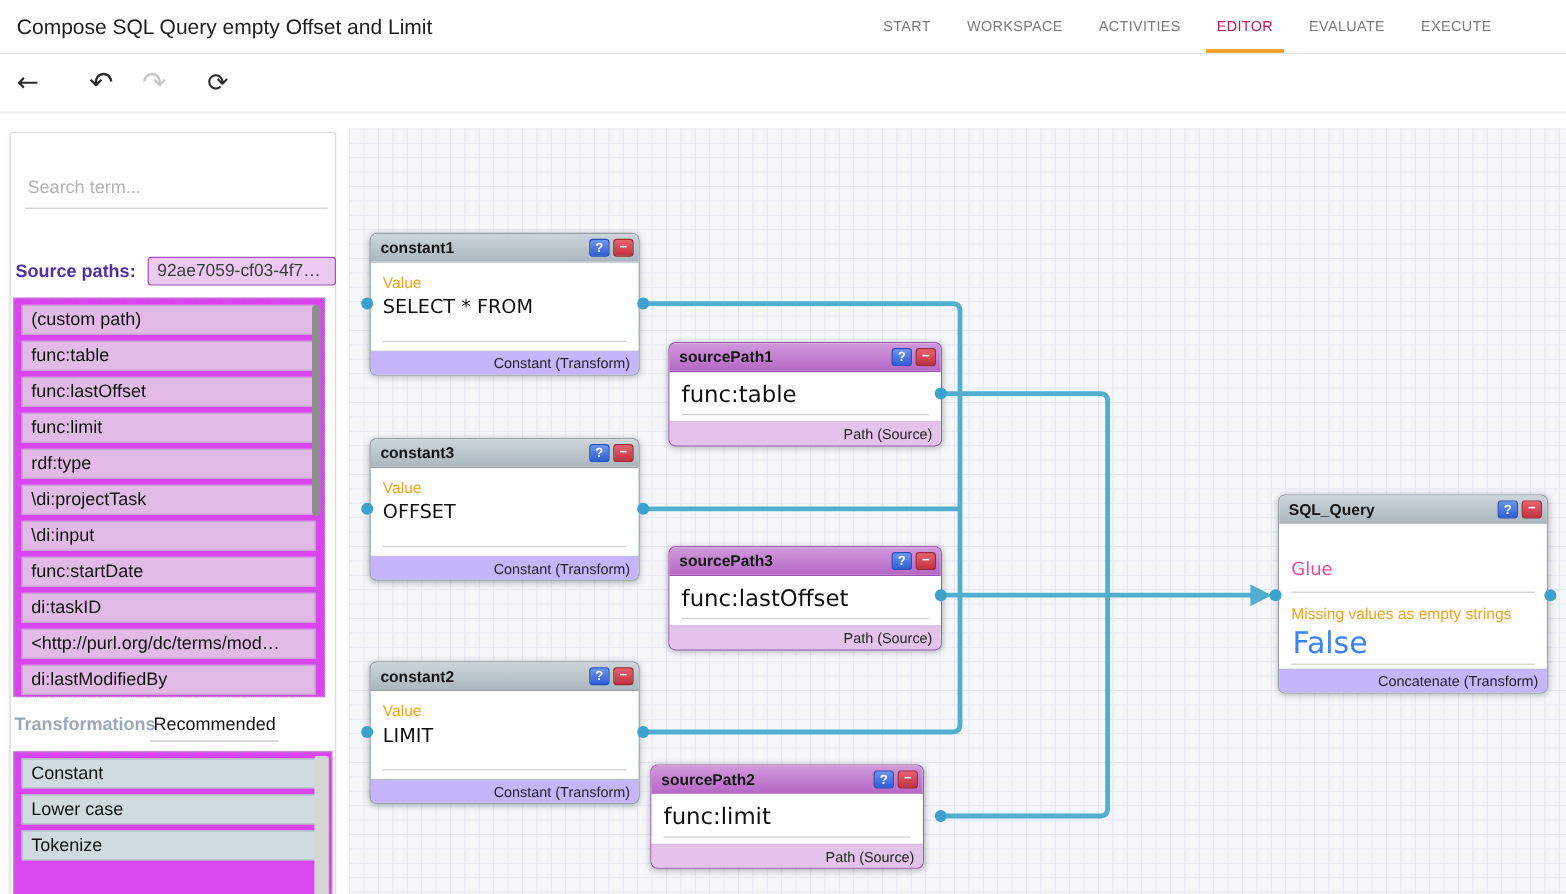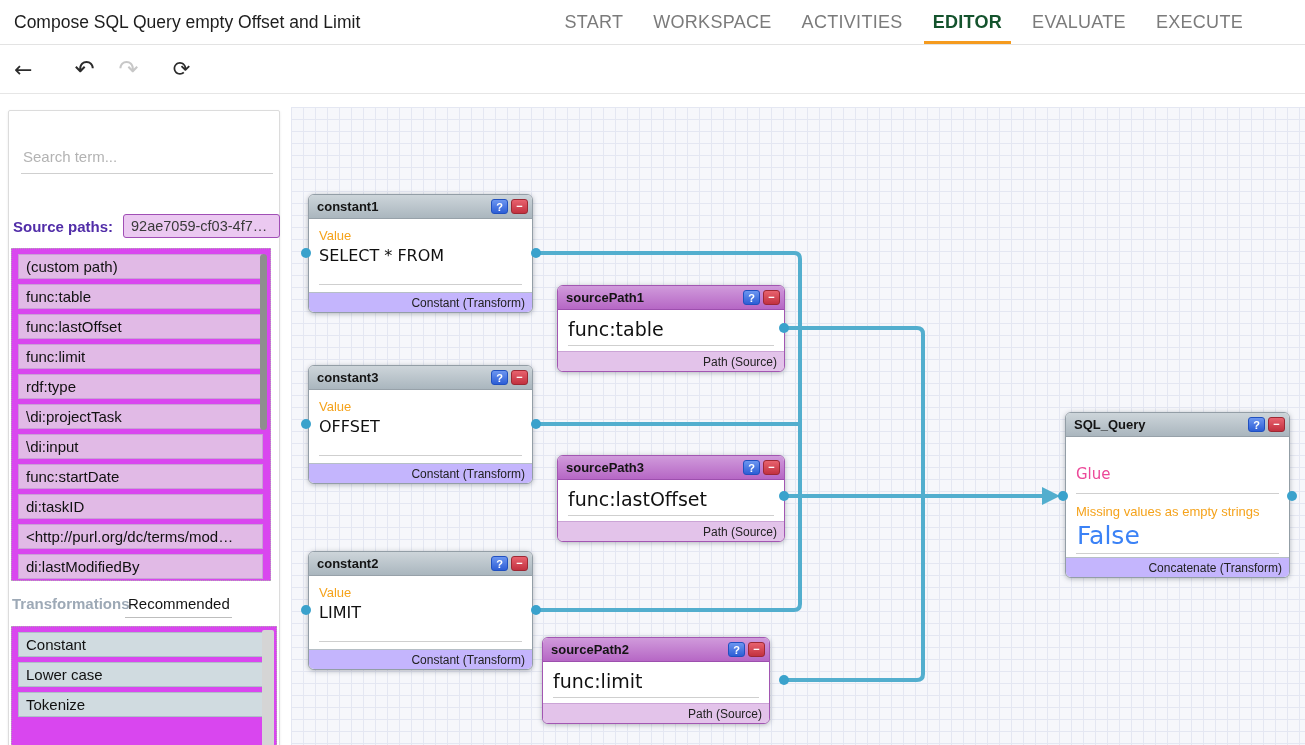--- a/index.html
+++ b/index.html
@@ -2,23 +2,23 @@
 <html><head>
 <meta charset="utf-8">
 <style>
   html,body{margin:0;padding:0;overflow:hidden;}
   body{width:1305px;height:745px;background:#fff;font-family:"Liberation Sans",sans-serif;position:relative;}
 
   
   #app-header{position:absolute;left:0;top:0;width:1305px;height:44px;background:#fff;border-bottom:1px solid #e3e3e3;}
   #page-title{position:absolute;left:14px;top:0;height:44px;line-height:44px;font-size:17.5px;color:#1d1d1d;}
   #main-nav{position:absolute;right:62px;top:0;height:44px;display:flex;gap:30px;align-items:center;}
-  .tab{position:relative;color:#7b7b7b;font-size:18px;font-weight:500;letter-spacing:.3px;height:44px;display:flex;align-items:center;cursor:pointer;}
+  .tab{position:relative;color:#7b7b7b;font-size:12px;font-weight:500;letter-spacing:.3px;height:44px;display:flex;align-items:center;cursor:pointer;}
   .tab .tu{display:none;}
-  .tab.active{color:#14532d;font-weight:700;}
+  .tab.active{color:#be185d;font-weight:400;}
   .tab.active .tu{display:block;position:absolute;left:-9px;right:-9px;bottom:0;height:3px;background:#F59B1E;}
 
   
   #toolbar{position:absolute;left:0;top:45px;width:1305px;height:48px;background:#fff;border-bottom:1px solid #e6e6e6;display:flex;align-items:center;}
   .tbtn{background:none;border:none;padding:0;cursor:pointer;color:#2b2b2b;font-family:"DejaVu Sans",sans-serif;}
   #back-btn{margin-left:14px;font-size:22px;}
   #undo-btn{margin-left:42px;font-size:24px;}
   #redo-btn{margin-left:24px;font-size:24px;color:#c7c7c7;}
   #refresh-btn{margin-left:34px;font-size:21px;}
 

